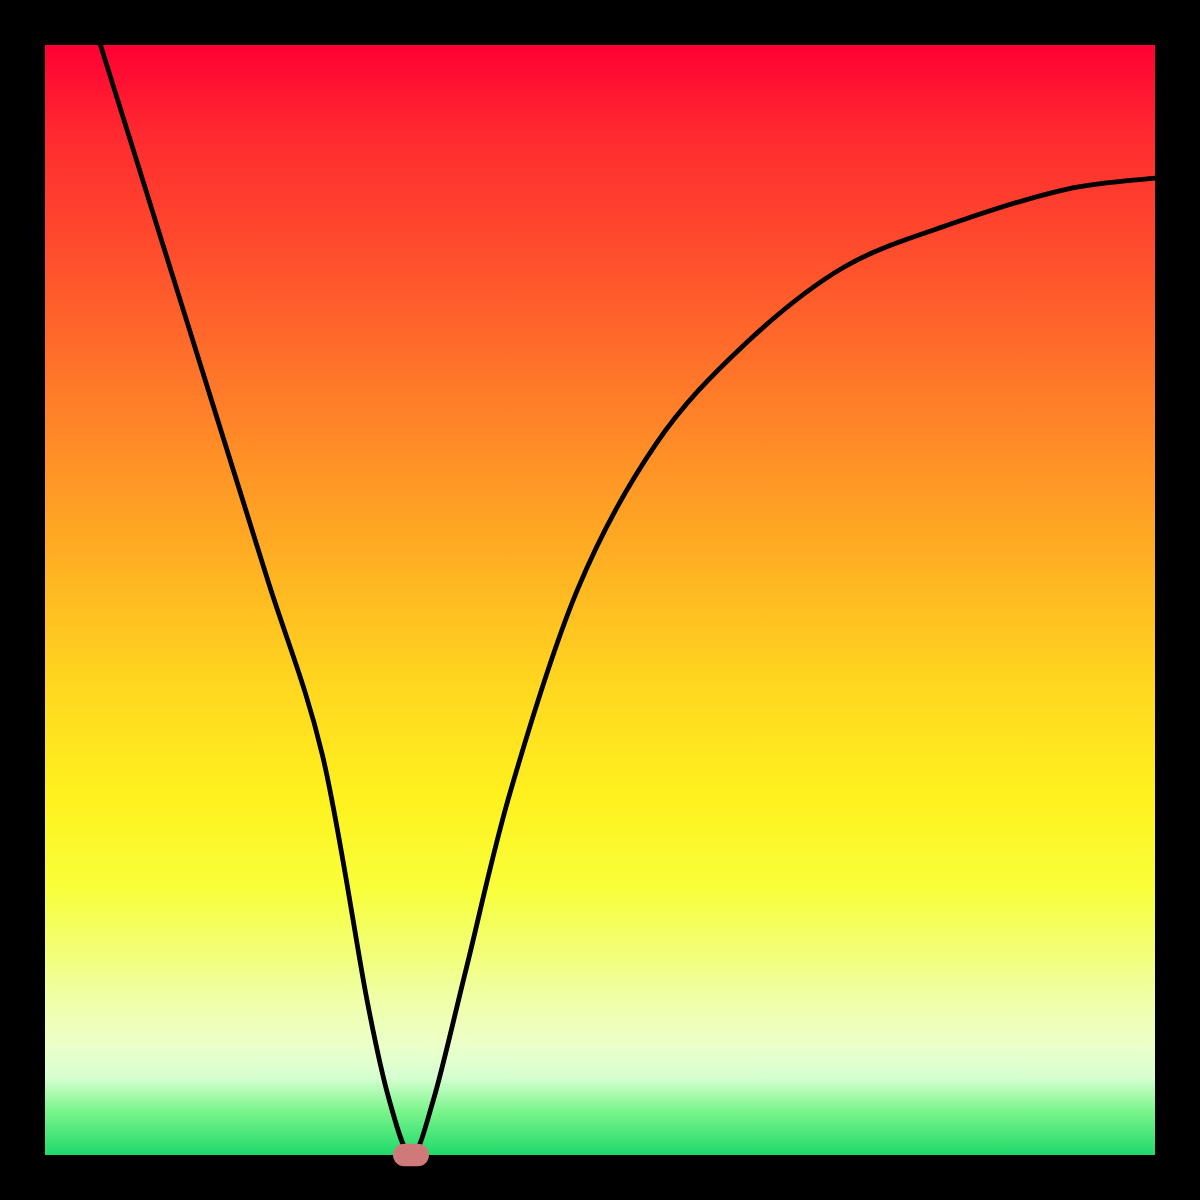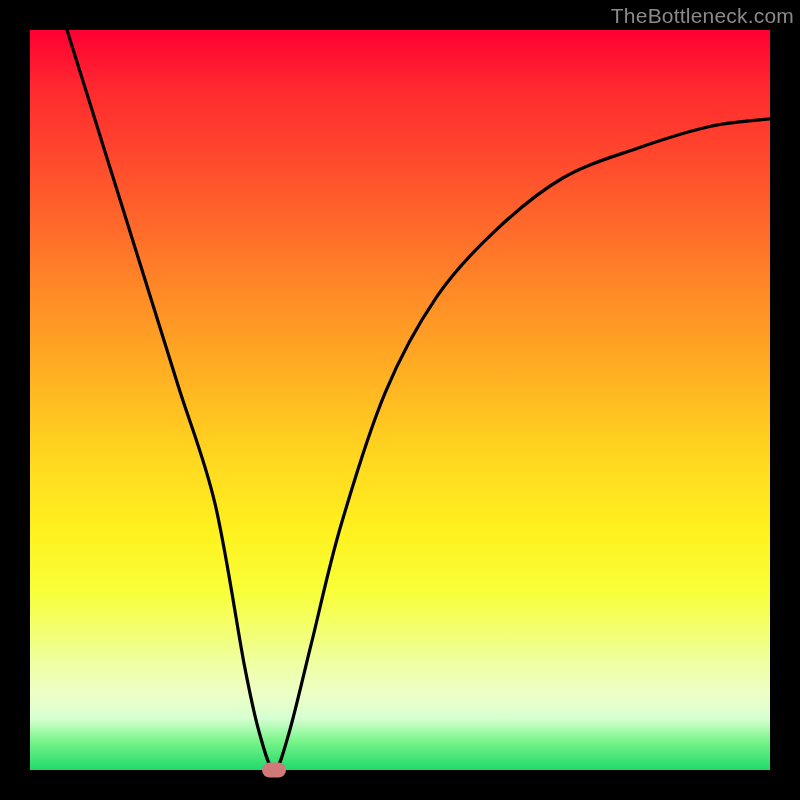--- a/index.html
+++ b/index.html
@@ -71,14 +71,13 @@
 <div class="frame">
   <div class="plot-area">
 
     <svg class="curve" width="740" height="740" viewBox="0 0 740 740">
       <path fill="none" stroke="#000" stroke-width="3.2" stroke-linecap="round" d="M 37.0 0.0 C 43.2 19.7, 61.7 78.9, 74.0 118.4 C 86.3 157.9, 98.7 197.3, 111.0 236.8 C 123.3 276.3, 135.7 315.7, 148.0 355.2 C 160.3 394.7, 173.9 426.7, 185.0 473.6 C 196.1 520.5, 207.2 598.2, 214.6 636.4 C 222.0 674.6, 224.5 685.7, 229.4 703.0 C 234.3 720.3, 239.3 740.0, 244.2 740.0 C 249.1 740.0, 252.8 724.0, 259.0 703.0 C 265.2 682.0, 272.6 648.7, 281.2 614.2 C 289.8 579.7, 298.5 537.7, 310.8 495.8 C 323.1 453.9, 339.2 400.8, 355.2 362.6 C 371.2 324.4, 388.5 293.5, 407.0 266.4 C 425.5 239.3, 445.2 219.5, 466.2 199.8 C 487.2 180.1, 509.4 161.6, 532.8 148.0 C 556.2 134.4, 582.1 127.0, 606.8 118.4 C 631.5 109.8, 658.6 101.1, 680.8 96.2 C 703.0 91.3, 730.1 90.0, 740.0 88.8"></path>
     </svg>
 
     <div class="marker" style="left:244.2px; top:740.0px; background:#cf7a78;"></div>
 
   </div>
-  <div class="watermark">TheBottleneck.com</div>
 </div>
 
 </body></html>

